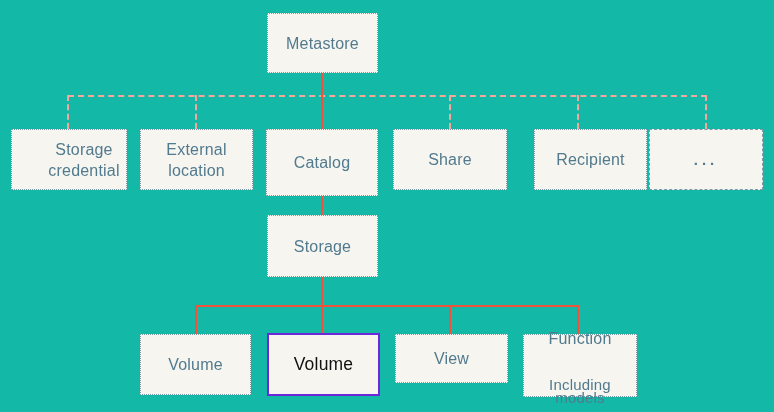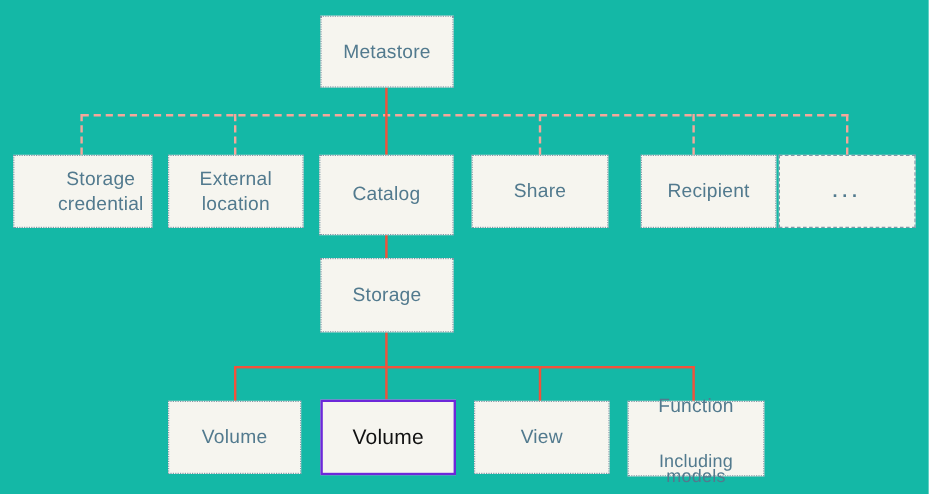--- a/index.html
+++ b/index.html
@@ -63,21 +63,21 @@
   #n-metastore          { left: 267px; top: 13px;  width: 111px; height: 60px; }
   #n-storage-credential { left: 11px;  top: 129px; width: 116px; height: 61px; padding-left: 36px; }
   #n-external-location  { left: 140px; top: 129px; width: 113px; height: 61px; }
   #n-catalog            { left: 266px; top: 129px; width: 112px; height: 67px; }
   #n-share              { left: 393px; top: 129px; width: 114px; height: 61px; }
   #n-recipient          { left: 522px; top: 129px; width: 113px; height: 61px; margin-left: 12px; }
   #n-ellipsis           { left: 649px; top: 129px; width: 114px; height: 61px; }
   #n-schema             { left: 267px; top: 215px; width: 111px; height: 62px; }
   #n-table              { left: 140px; top: 334px; width: 111px; height: 61px; }
   #n-volume             { left: 267px; top: 333px; width: 113px; height: 63px; }
-  #n-view               { left: 395px; top: 334px; width: 113px; height: 61px; }
+  #n-view               { left: 395px; top: 334px; width: 113px; height: 49px; }
   #n-function           { left: 523px; top: 334px; width: 114px; height: 63px; gap: 28px; }
 
   
   #c-dash-top-h        { left: 68px;  top: 95px;  width: 639px; }
   #c-dash-storage-v    { left: 67px;  top: 95px;  height: 34px; }
   #c-dash-external-v   { left: 195px; top: 95px;  height: 34px; }
   #c-dash-share-v      { left: 449px; top: 95px;  height: 34px; }
   #c-dash-recipient-v  { left: 577px; top: 95px;  height: 34px; }
   #c-dash-ellipsis-v   { left: 705px; top: 95px;  height: 34px; }
   #c-solid-meta-cat-v  { left: 321px; top: 73px;  height: 56px; }

